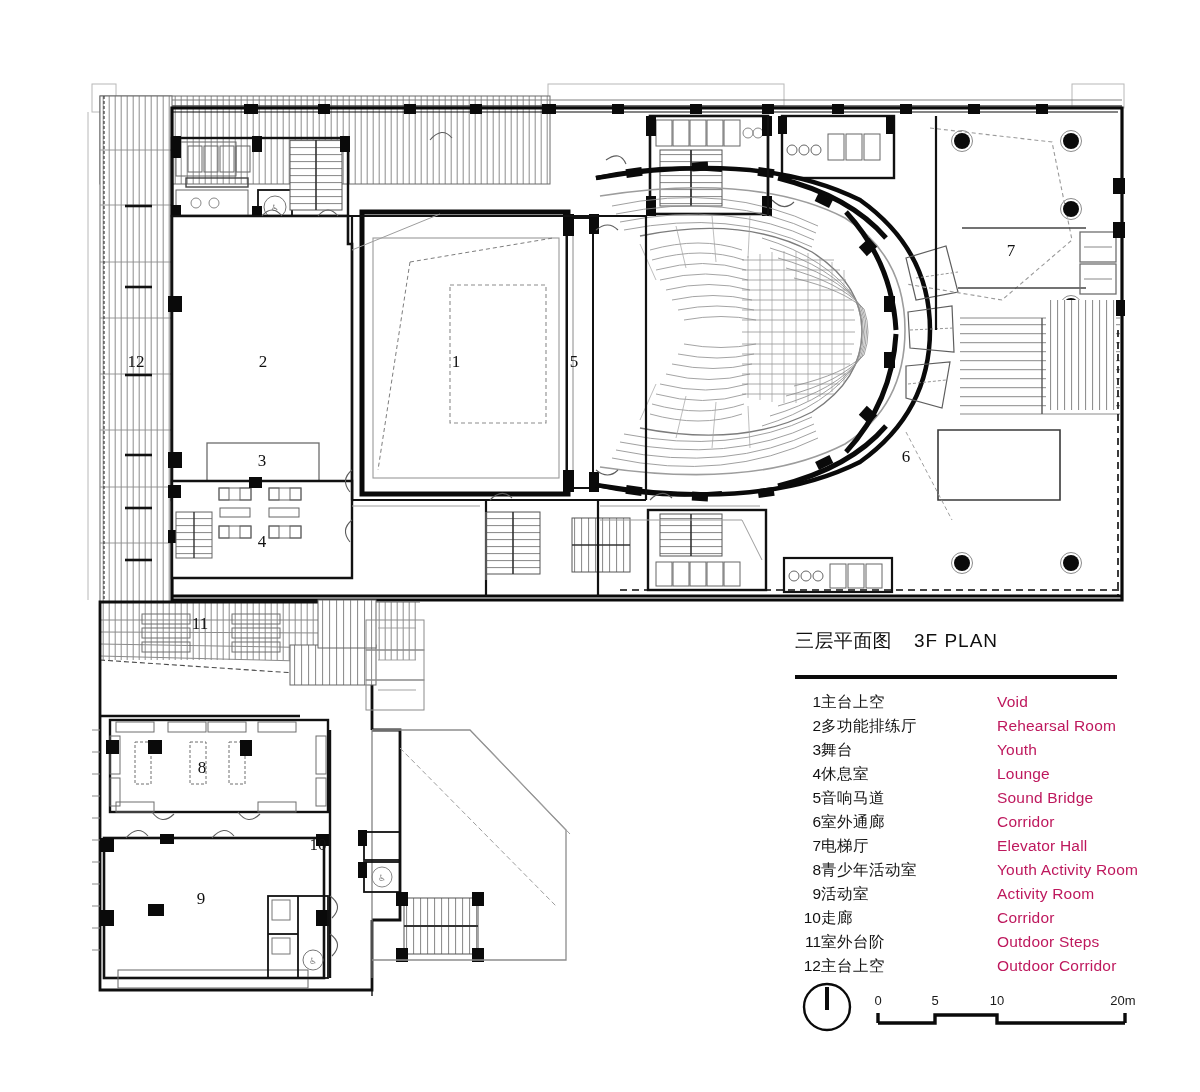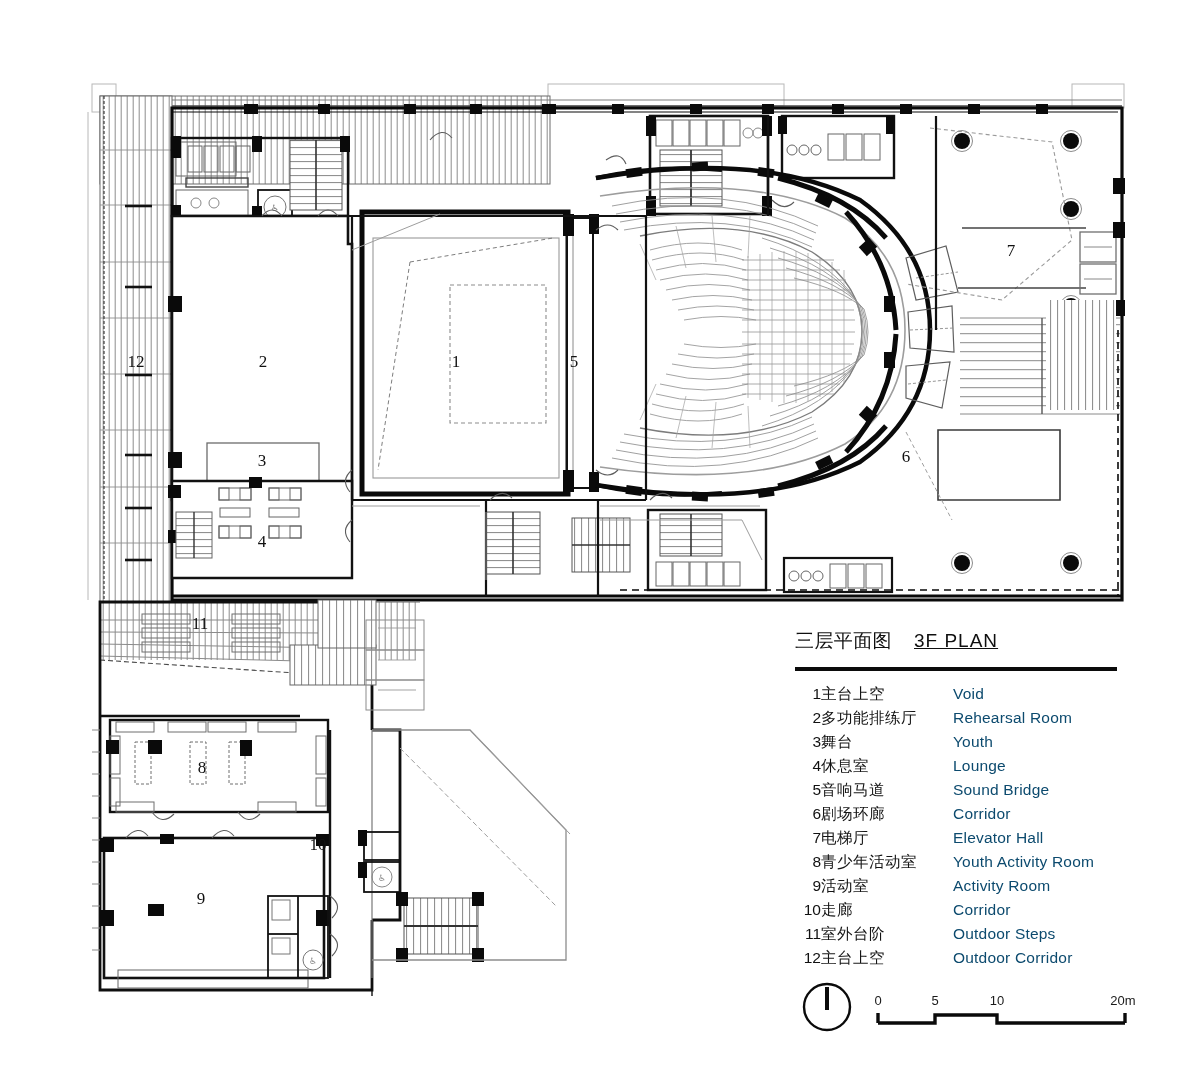--- a/index.html
+++ b/index.html
@@ -12,34 +12,34 @@
   #stage{position:absolute;left:0;top:0;width:1200px;height:1092px;}
   svg.plan{position:absolute;left:0;top:0;width:1200px;height:1092px;}
 
   
   #legend{
     position:absolute;left:795px;top:628px;width:345px;
   }
   .ttl-row{
     display:flex;align-items:baseline;gap:22px;
     font-size:19px;color:#0f0f0f;letter-spacing:.4px;
-    padding-bottom:12px;
+    padding-bottom:20px;
   }
   .ttl-cn{font-weight:400;}
-  .ttl-en{font-weight:400;letter-spacing:1px;text-decoration:underline;}
+  .ttl-en{font-weight:400;letter-spacing:1px;}
   .ttl-rule{height:4px;background:#0b0b0b;width:322px;margin-top:1px;}
 
   #legend-list{margin-top:11px;}
   .lg-row{
     display:flex;align-items:baseline;height:24px;line-height:24px;
     font-size:15.5px;
   }
   .lg-num{width:26px;text-align:right;color:#111;flex:0 0 26px;}
   .lg-cn{width:132px;margin-left:0;color:#141414;flex:0 0 132px;letter-spacing:.5px;}
-  .lg-en{color:#0c4a6e;letter-spacing:.2px;}
+  .lg-en{color:#be185d;letter-spacing:.2px;margin-left:44px;}
 
   
   #scalewrap{position:absolute;left:795px;top:975px;width:340px;height:70px;}
   #compass{position:absolute;left:5px;top:5px;width:54px;height:54px;}
   #scalebar{position:absolute;left:78px;top:2px;width:262px;height:62px;}
 
   
   .rnum{
     position:absolute;font-size:17px;color:#111;
     font-family:"Liberation Serif","DejaVu Serif",serif;
@@ -715,21 +715,21 @@
         <span class="lg-cn">休息室</span>
         <span class="lg-en">Lounge</span>
       </div>
       <div class="lg-row">
         <span class="lg-num">5</span>
         <span class="lg-cn">音响马道</span>
         <span class="lg-en">Sound Bridge</span>
       </div>
       <div class="lg-row">
         <span class="lg-num">6</span>
-        <span class="lg-cn">剧场环廊</span>
+        <span class="lg-cn">室外通廊</span>
         <span class="lg-en">Corridor</span>
       </div>
       <div class="lg-row">
         <span class="lg-num">7</span>
         <span class="lg-cn">电梯厅</span>
         <span class="lg-en">Elevator Hall</span>
       </div>
       <div class="lg-row">
         <span class="lg-num">8</span>
         <span class="lg-cn">青少年活动室</span>

